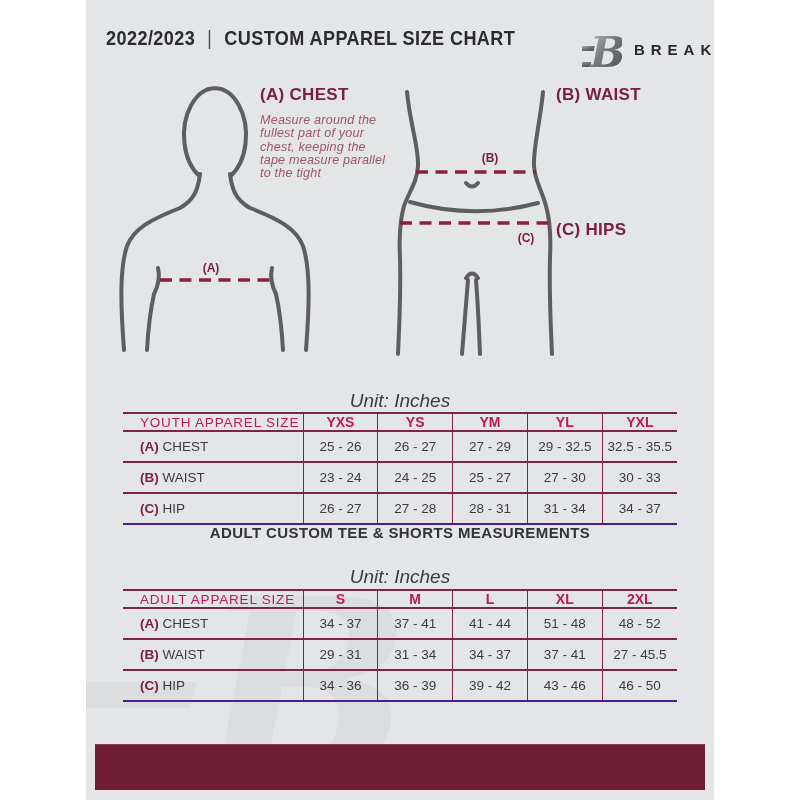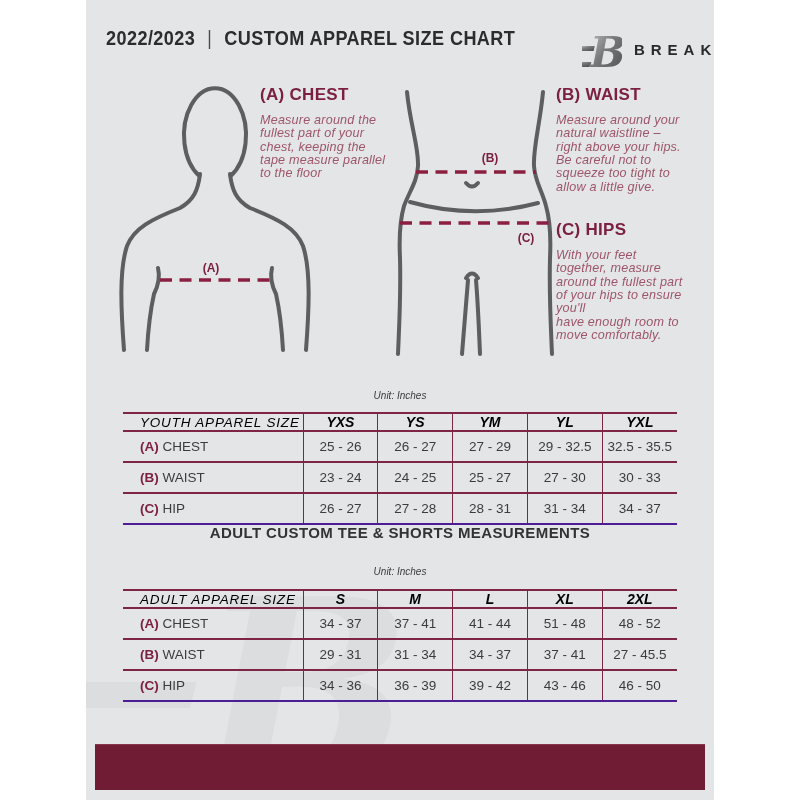--- a/index.html
+++ b/index.html
@@ -20,31 +20,31 @@
   .dash { stroke:#8b1f40 !important; stroke-width:3.6 !important; stroke-dasharray:12 7.5; stroke-linecap:butt !important; }
   .fig-label { font-family:"Liberation Sans", sans-serif; font-weight:700; font-size:12px; fill:#7b2040; }
 
   
   .inst { position:absolute; }
   .inst h3 { color:#7b2040; font-size:17px; font-weight:700; letter-spacing:0.3px; margin-bottom:9px; }
   .inst p { color:#9d5569; font-size:12.6px; font-style:italic; line-height:1.06; white-space:pre-line; letter-spacing:0.2px; }
 
   
   .sect-title { position:absolute; width:628px; text-align:center; color:#323335; font-weight:700; font-size:15px; letter-spacing:0.4px; }
-  .sect-unit  { position:absolute; width:628px; text-align:center; color:#3a3b3d; font-style:italic; font-size:10px; }
+  .sect-unit  { position:absolute; width:628px; text-align:center; color:#3a3b3d; font-style:italic; font-size:19px; }
 
   
   table.size { position:absolute; left:37px; width:554px; border-collapse:collapse; table-layout:fixed; background:transparent; }
   table.size col.c0 { width:180px; }
   table.size col.cn { width:74.8px; }
   table.size tr { border-top:2px solid #7e2444; }
   table.size tr:last-child { border-bottom:2px solid #4c1d95; }
   table.size th, table.size td { border-left:1.5px solid #7e2444; text-align:center; vertical-align:middle; }
   table.size th:first-child, table.size td:first-child { border-left:none; text-align:left; padding-left:17px; }
-  table.size th { color:#000000; font-weight:700; font-size:14px; height:14px;font-style:italic; }
+  table.size th { color:#be185d; font-weight:700; font-size:14px; height:14px; }
   table.size th:first-child { font-weight:400; font-size:13.5px; letter-spacing:0.8px; }
   table.size td { color:#3c3c3e; font-size:13.5px; height:31px; }
   .row-prefix { color:#7b2040; font-weight:700; }
   .row-label { color:#3c3c3e; }
 
   
   .watermark { position:absolute; left:-4px; top:540px; z-index:0; opacity:0.5; pointer-events:none; }
   .watermark text { font-family:"DejaVu Serif", serif; font-style:italic; font-weight:700; font-size:250px; fill:#d6d7d9; }
   .watermark rect { fill:#d6d7d9; }
   .footer-bar { position:absolute; left:9px; top:744px; width:610px; height:46px; background:#701c35; border-top:1px solid #8a3550; z-index:2; }
@@ -107,40 +107,27 @@
       <text class="fig-label" x="104" y="76" text-anchor="middle">(B)</text>
       <text class="fig-label" x="140" y="156" text-anchor="middle">(C)</text>
     </svg>
 
     <div class="inst z1" style="left:174px; top:85px; width:150px;">
       <h3>(A) CHEST</h3>
       <p>Measure around the
 fullest part of your
 chest, keeping the
 tape measure parallel
-to the floor</p>
+to the tight</p>
     </div>
     <div class="inst z1" style="left:470px; top:85px; width:158px;">
       <h3>(B) WAIST</h3>
-      <p>Measure around your
-natural waistline –
-right above your hips.
-Be careful not to
-squeeze too tight to
-allow a little give.</p>
     </div>
     <div class="inst z1" style="left:470px; top:220px; width:168px;">
       <h3>(C) HIPS</h3>
-      <p>With your feet
-together, measure
-around the fullest part
-of your hips to ensure
-you'll
-have enough room to
-move comfortably.</p>
     </div>
 
     <div class="sect-unit z1" style="top:390px;">Unit: Inches</div>
     <table class="size z1" style="top:412px;">
       <colgroup>
           <col class="c0">
           <col class="cn">
           <col class="cn">
           <col class="cn">
           <col class="cn">

